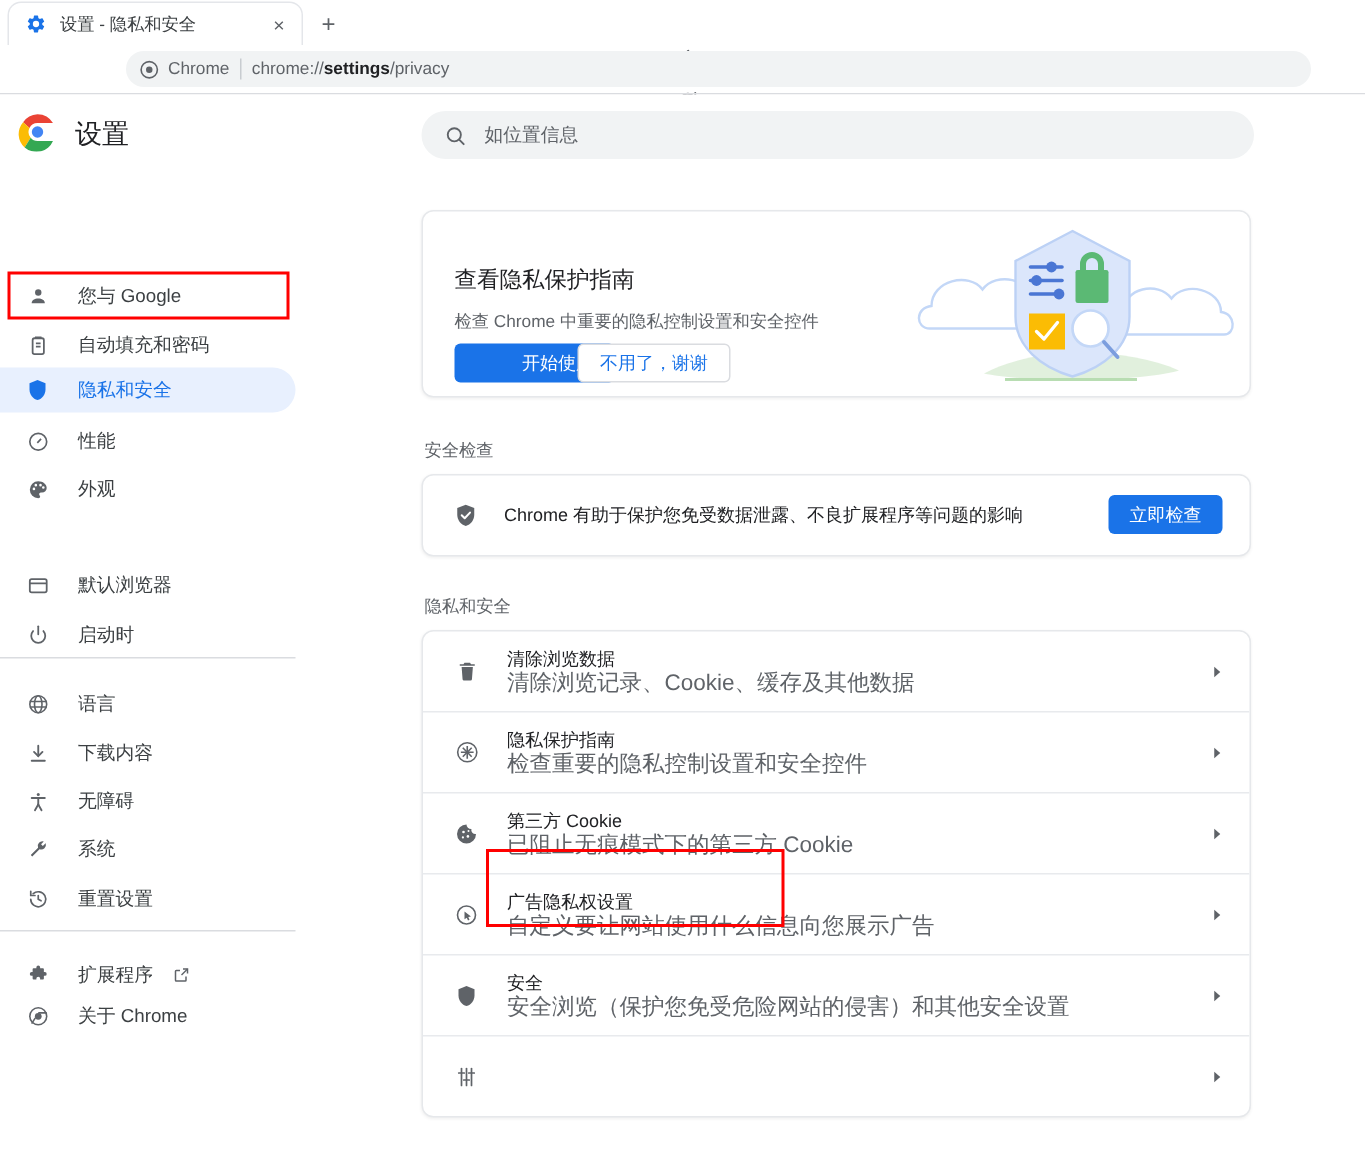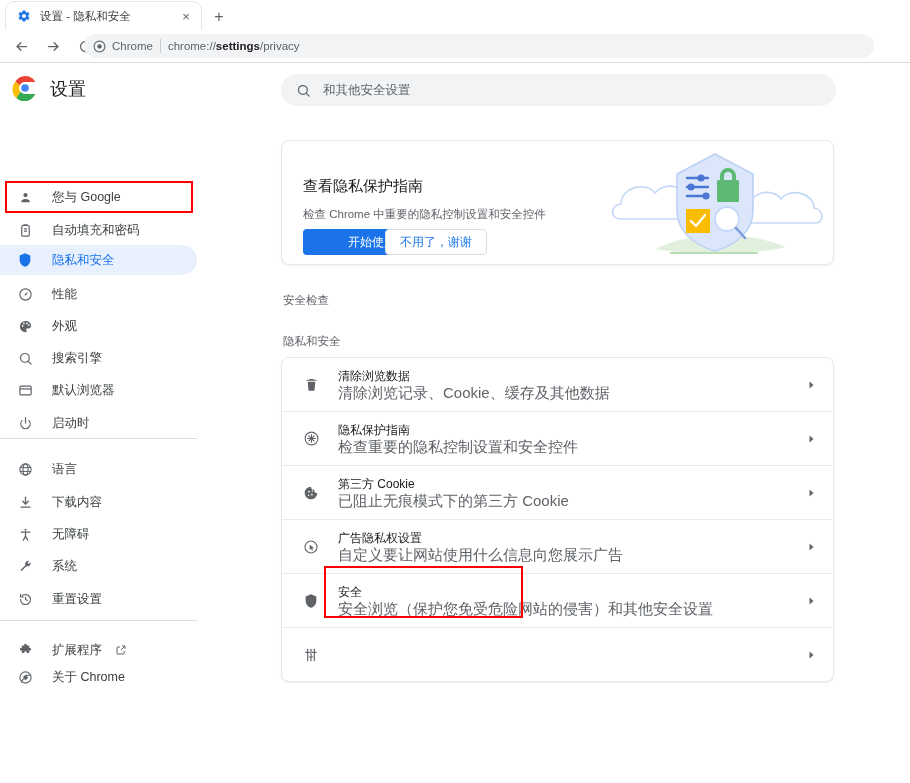--- a/index.html
+++ b/index.html
@@ -51,20 +51,21 @@
     position: absolute; left: 208px; top: 6px;
     width: 22px; height: 22px;
     display: flex; align-items: center; justify-content: center;
     color: #5f6368; font-size: 16px; line-height: 1;
     border-radius: 50%;
   }
   .toolbar {
     position: absolute; left: 0; top: 30px; width: 910px; height: 32px;
     display: flex; align-items: center;
     background: #ffffff;
+    flex-direction: column;
   }
   .nav-btn {
     width: 26px; height: 26px; margin-left: 6px;
     display: flex; align-items: center; justify-content: center;
     color: #5f6368; border-radius: 50%;
   }
   .nav-btn.first { margin-left: 8px; }
   .omnibox {
     position: absolute; left: 84px; top: 4px;
     height: 24px; width: 790px;
@@ -311,21 +312,21 @@
     </div>
     <div class="settings-title">设置</div>
 
     <div class="search-box">
       <span class="search-icon">
         <svg width="15" height="15" viewBox="0 0 24 24" fill="none" stroke="#5f6368" stroke-width="2" stroke-linecap="round">
           <circle cx="11" cy="11" r="7"></circle>
             <line x1="16.2" y1="16.2" x2="21" y2="21"></line>
         </svg>
       </span>
-      <span class="search-placeholder">和其他安全设置</span>
+      <span class="search-placeholder">如位置信息</span>
     </div>
   </div>
 
   <div class="sidebar">
 
     <div class="nav-item" style="top:69px">
       <span class="ni-icon">
         <svg width="15" height="15" viewBox="0 0 24 24" fill="currentColor">
             <circle cx="12" cy="8" r="3.4"></circle>
             <path d="M5 19.5c0-3.3 3.1-5 7-5s7 1.7 7 5z"></path>
@@ -367,29 +368,20 @@
 
     <div class="nav-item" style="top:198px">
       <span class="ni-icon">
         <svg width="15" height="15" viewBox="0 0 24 24" fill="currentColor">
             <path d="M12 3a9 9 0 000 18c1.3 0 2-.8 2-1.8 0-.5-.2-.9-.5-1.2-.3-.3-.5-.7-.5-1.2 0-1 .8-1.8 1.8-1.8H16a5 5 0 005-5c0-3.9-4-7-9-7zm-4.6 9.5a1.4 1.4 0 110-2.8 1.4 1.4 0 010 2.8zm2-4a1.4 1.4 0 110-2.8 1.4 1.4 0 010 2.8zm5 0a1.4 1.4 0 110-2.8 1.4 1.4 0 010 2.8zm3 2.5a1.4 1.4 0 110-2.8 1.4 1.4 0 010 2.8z"></path>
           </svg>
       </span>
       <span class="ni-label">外观</span>
     </div>
 
-    <div class="nav-item" style="top:230px">
-      <span class="ni-icon">
-        <svg width="15" height="15" viewBox="0 0 24 24" fill="none" stroke="currentColor" stroke-width="1.9" stroke-linecap="round">
-            <circle cx="11" cy="11" r="7"></circle>
-            <line x1="16.2" y1="16.2" x2="21" y2="21"></line>
-          </svg>
-      </span>
-      <span class="ni-label">搜索引擎</span>
-    </div>
 
     <div class="nav-item" style="top:262px">
       <span class="ni-icon">
         <svg width="15" height="15" viewBox="0 0 24 24" fill="none" stroke="currentColor" stroke-width="1.9">
             <rect x="3" y="5" width="18" height="14" rx="2"></rect>
             <line x1="3" y1="9.5" x2="21" y2="9.5"></line>
           </svg>
       </span>
       <span class="ni-label">默认浏览器</span>
     </div>
@@ -529,20 +521,30 @@
           <polyline points="83 76 88 81 97 70" fill="none" stroke="#ffffff" stroke-width="2.2" stroke-linecap="round" stroke-linejoin="round"></polyline>
 
           <circle cx="119" cy="74" r="12" fill="#ffffff" stroke="#c3d7f7" stroke-width="1.8"></circle>
           <line x1="128" y1="83" x2="137" y2="93" stroke="#7c9ede" stroke-width="2.6" stroke-linecap="round"></line>
         </svg>
       </div>
     </div>
 
     <div class="safety-wrap">
       <div class="section-label">安全检查</div>
+      <div class="card safety-card">
+        <span class="safety-icon">
+          <svg width="17" height="17" viewBox="0 0 24 24" fill="#5f6368">
+            <path d="M12 2l8 3.2v6.3c0 5-3.4 9.6-8 10.5-4.6-.9-8-5.5-8-10.5V5.2z"></path>
+            <polyline points="8.2 12 11 14.8 16 9.5" fill="none" stroke="#ffffff" stroke-width="1.9" stroke-linecap="round" stroke-linejoin="round"></polyline>
+          </svg>
+        </span>
+        <span class="safety-text">Chrome 有助于保护您免受数据泄露、不良扩展程序等问题的影响</span>
+        <button class="btn btn-primary safety-btn">立即检查</button>
+      </div>
     </div>
 
     <div class="privacy-wrap">
       <div class="section-label">隐私和安全</div>
       <div class="card list-card">
 
         <div class="row">
           <span class="row-icon">
             <svg width="15" height="15" viewBox="0 0 24 24" fill="currentColor">
                 <path d="M9 3h6l1 1.5h4V6H4V4.5h4zM6 7.5h12l-1 13a1.5 1.5 0 01-1.5 1.4h-7A1.5 1.5 0 017 20.5z"></path>

